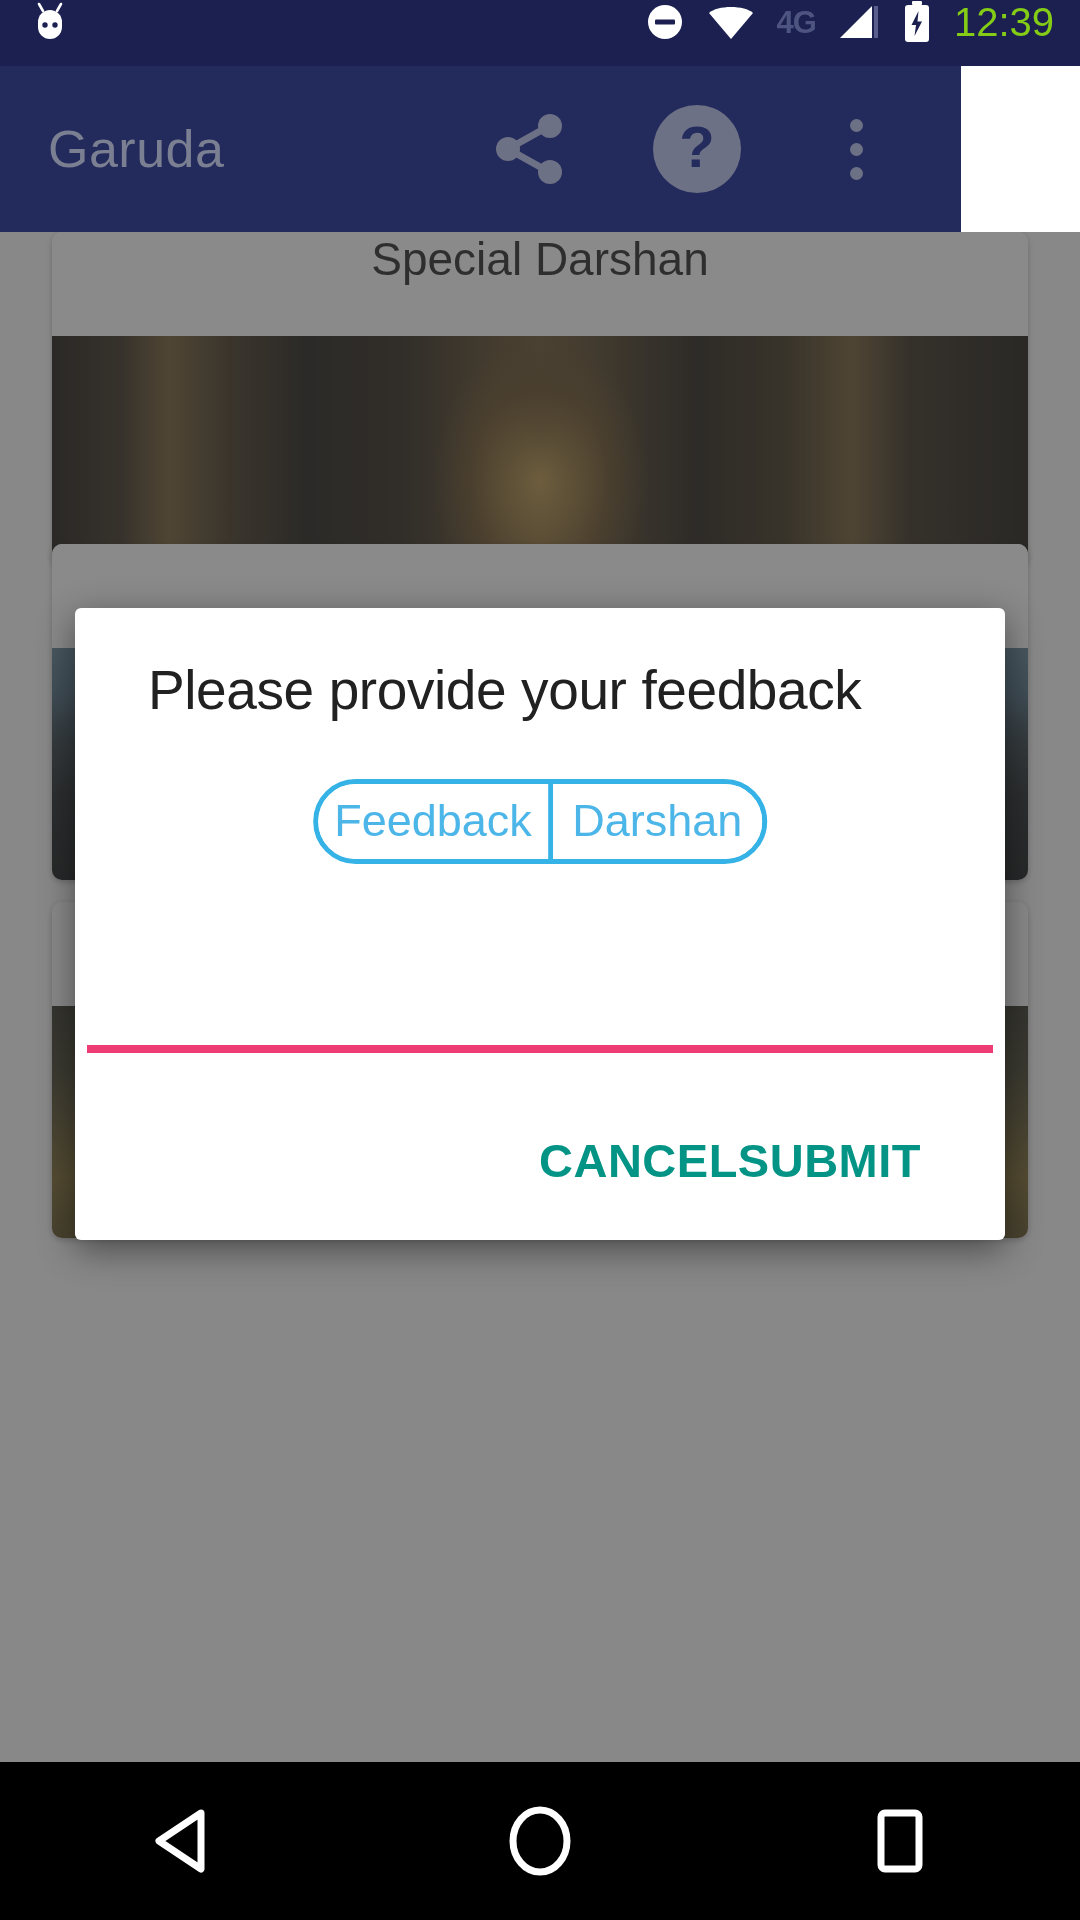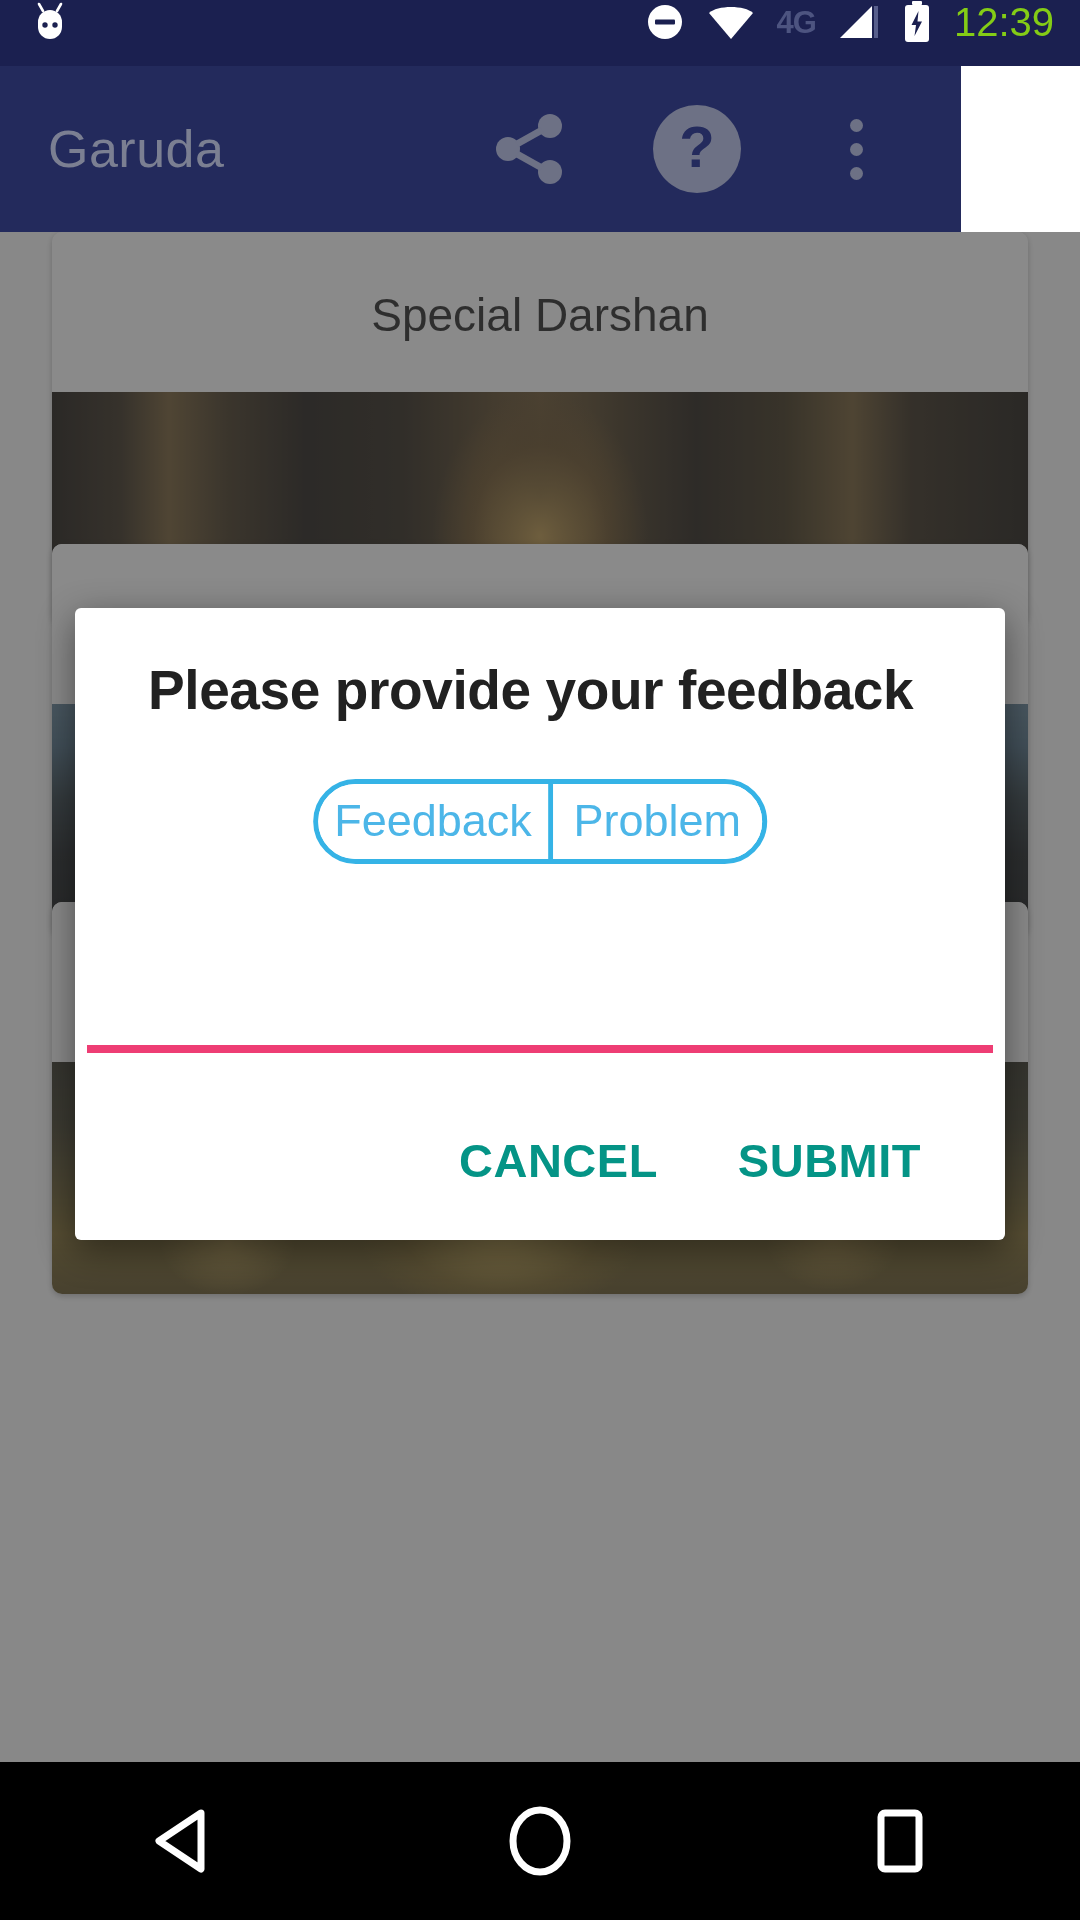--- a/index.html
+++ b/index.html
@@ -83,21 +83,21 @@
   .card {
     position:absolute; left:52px; width:976px;
     background:#ffffff;
     border-radius:10px;
     box-shadow:0 2px 6px rgba(0,0,0,0.28);
     overflow:hidden;
   }
   .card-title {
     width:100%; text-align:center;
     font-size:46px; color:#1b1b1b; font-weight:400;
-    padding-top:56px; padding-bottom:50px;
+    padding-bottom:50px;
     background:#ffffff;
   }
   .card-photo { width:100%; display:block; position:relative; }
 
   
   .photo-darshan {
     height:232px;
     background:
       radial-gradient(ellipse 150px 200px at 50% 62%, rgba(226,178,80,0.75) 0%, rgba(150,105,35,0.35) 45%, rgba(0,0,0,0) 72%),
       radial-gradient(ellipse 70px 120px at 50% 45%, rgba(30,22,12,0.95) 0%, rgba(60,45,22,0.4) 70%, rgba(0,0,0,0) 100%),
@@ -136,21 +136,21 @@
     position:absolute;
     left:75px; top:608px;
     width:930px; height:632px;
     background:#ffffff;
     border-radius:6px;
     box-shadow:0 10px 36px rgba(0,0,0,0.45);
     z-index:50;
   }
   #dialog-title {
     position:absolute; left:73px; top:50px;
-    font-size:55px; font-weight:bold; color:#212121;
+    font-size:55px; font-weight:normal; color:#212121;
     letter-spacing:-0.4px; white-space:nowrap;
   }
 
   
   #toggle-group {
     position:absolute; left:50%; transform:translateX(-50%);
     top:171px;
     display:flex;
     border:5px solid #35b3e6;
     border-radius:46px;
@@ -175,21 +175,21 @@
     position:absolute; left:12px; top:437px;
     width:906px; height:8px;
     background:#ee3d74;
   }
 
   
   #dialog-actions {
     position:absolute; left:0; bottom:0;
     width:930px; height:160px;
     display:flex; align-items:center; justify-content:flex-end;
-    padding-right:84px; gap:80px;
+    padding-right:84px; 
   }
   .dlg-action {
     font-size:47px; font-weight:bold; color:#049486;
     letter-spacing:0.5px;
     background:transparent; border:none;
     font-family:"Liberation Sans", sans-serif;
     line-height:1;
   }
 
   
@@ -302,21 +302,21 @@
       </span>
     </div>
   </div>
 
   <div id="dialog">
 
     <div id="dialog-title">Please provide your feedback</div>
 
     <div id="toggle-group">
       <button class="toggle-btn" id="toggle-feedback">Feedback</button>
-      <button class="toggle-btn" id="toggle-problem">Problem</button>
+      <button class="toggle-btn" id="toggle-problem">Darshan</button>
     </div>
 
     <input id="feedback-input" type="text" style="position: absolute; left: 12px; top: 330px; width: 906px; height: 110px; border: none; outline: none; background: transparent; font-size: 42px; color: rgb(33, 33, 33); font-family: &quot;Liberation Sans&quot;, sans-serif;" placeholder="">
 
     <div id="feedback-underline"></div>
 
     <div id="dialog-actions">
       <button class="dlg-action">CANCEL</button>
       <button class="dlg-action">SUBMIT</button>
     </div>

